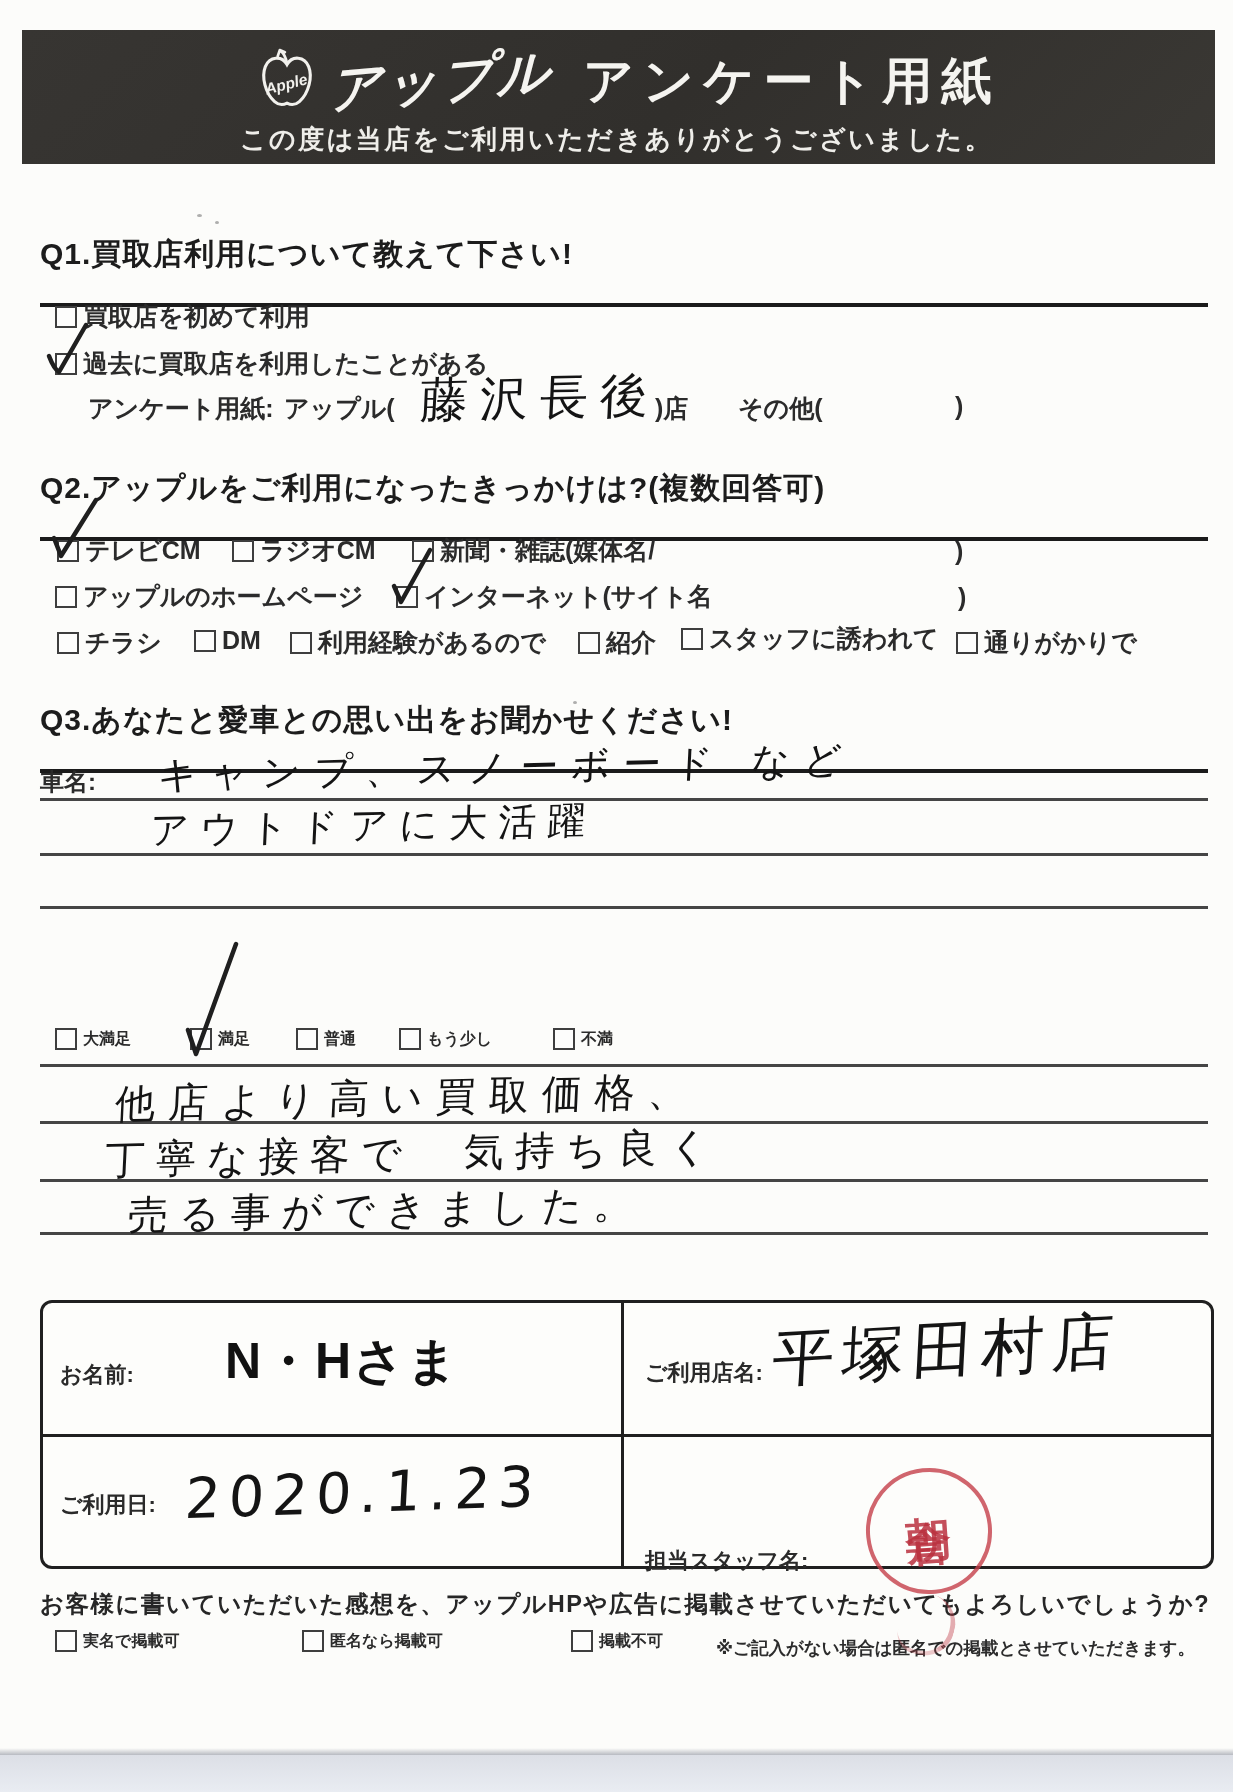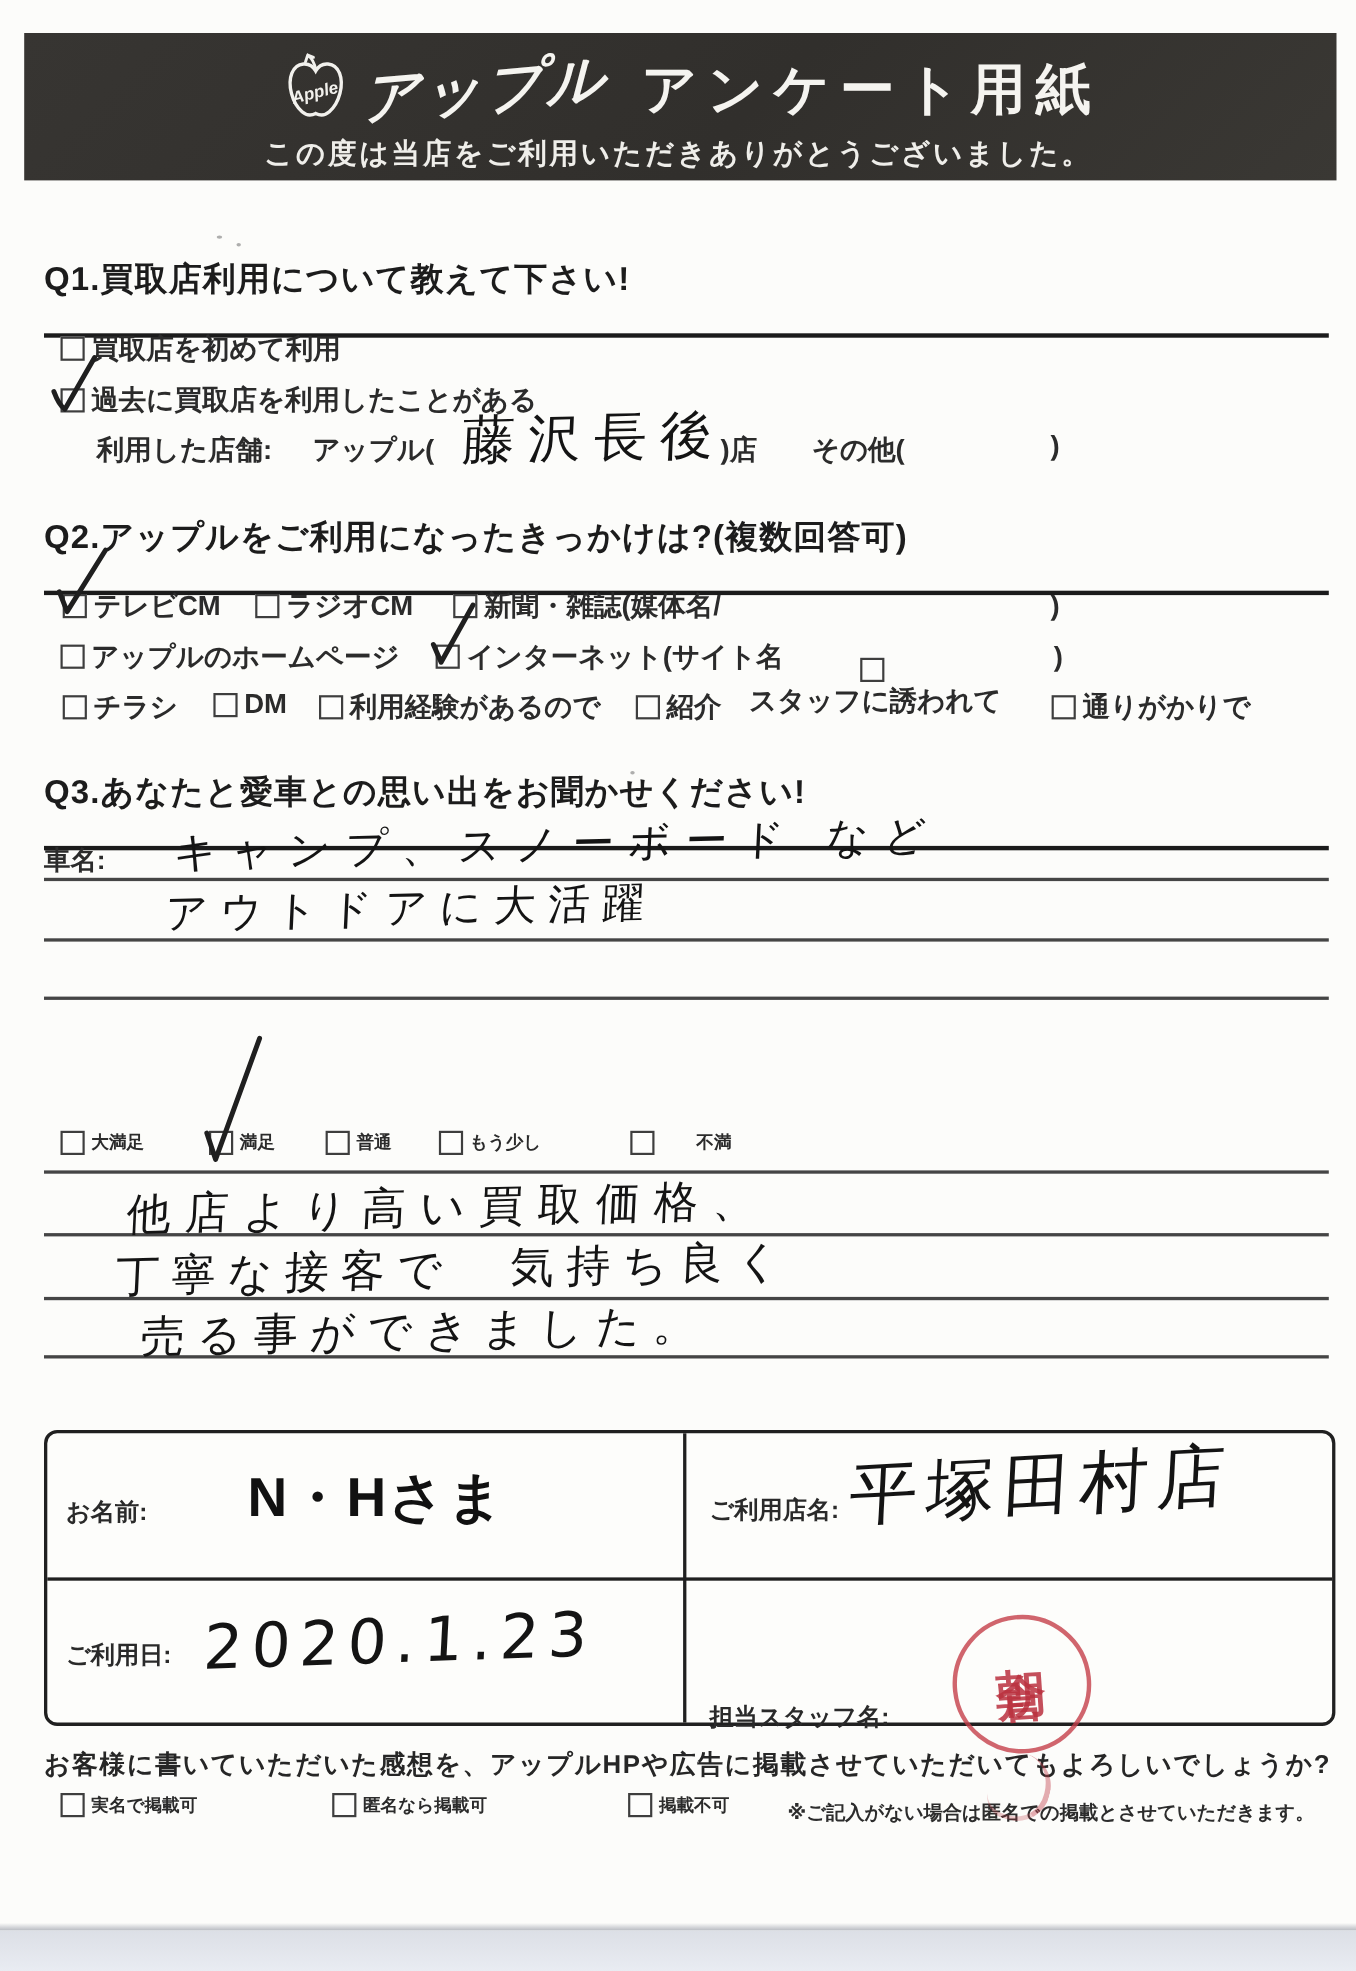--- a/index.html
+++ b/index.html
@@ -103,21 +103,21 @@
     <span>買取店を初めて利用</span>
   </div>
   <div class="opt" style="top:347px;left:55px;justify-content:center;">
     <span class="cb"></span>
     <span>過去に買取店を利用したことがある</span>
   </div>
   <svg class="chk" style="left:42px;top:320px;width:48px;height:62px;" viewBox="0 0 48 62">
     <path d="M7,36 C10,44 14,50 17,52 L44,5"></path>
   </svg>
 
-  <span class="ptxt" style="left:88px;top:392px;">利用した店舗:</span>
+  <span class="ptxt" style="left:88px;top:392px;">アンケート用紙:</span>
   <span class="ptxt" style="left:284px;top:392px;">アップル(</span>
   <span class="hand" style="left:420px;top:366px;font-size:48px;letter-spacing:12px;">藤沢長後</span>
   <span class="ptxt" style="left:655px;top:392px;">)店</span>
   <span class="ptxt" style="left:738px;top:392px;">その他(</span>
   <span class="ptxt" style="left:955px;top:392px;">)</span>
 
   <div class="qheading" style="top:468px;">Q2.アップルをご利用になったきっかけは?(複数回答可)</div>
 
   <div class="opt" style="top:534px;left:57px;">
     <span class="cb"></span>
@@ -158,21 +158,21 @@
     <span>DM</span>
   </div>
   <div class="opt" style="top:626px;left:290px;">
     <span class="cb"></span>
     <span>利用経験があるので</span>
   </div>
   <div class="opt" style="top:626px;left:578px;">
     <span class="cb"></span>
     <span>紹介</span>
   </div>
-  <div class="opt" style="top:598px;left:681px;flex-direction:column;">
+  <div class="opt" style="top:622px;left:681px;">
     <span class="cb"></span>
     <span>スタッフに誘われて</span>
   </div>
   <div class="opt" style="top:626px;left:956px;">
     <span class="cb"></span>
     <span>通りがかりで</span>
   </div>
 
   <div class="qheading" style="top:700px;">Q3.あなたと愛車との思い出をお聞かせください!</div>
   <span class="ptxt" style="left:40px;top:766px;font-size:24px;">車名:</span>
@@ -195,21 +195,21 @@
     <path d="M8,92 L16,116 L56,6"></path>
   </svg>
   <div class="opt small" style="top:1028px;left:296px;">
     <span class="cb"></span>
     <span>普通</span>
   </div>
   <div class="opt small" style="top:1028px;left:399px;">
     <span class="cb"></span>
     <span>もう少し</span>
   </div>
-  <div class="opt small" style="top:1028px;left:573px;gap:32px;">
+  <div class="opt small" style="top:1028px;left:553px;">
     <span class="cb"></span>
     <span>不満</span>
   </div>
 
   <div class="rule" style="top:1064px;"></div>
   <div class="rule" style="top:1121px;"></div>
   <div class="rule" style="top:1179px;"></div>
   <div class="rule" style="top:1232px;"></div>
   <span class="hand" style="left:115px;top:1070px;font-size:40px;letter-spacing:13px;">他店より高い買取価格、</span>
   <span class="hand" style="left:105px;top:1126px;font-size:40px;letter-spacing:11px;">丁寧な接客で　気持ち良く</span>

